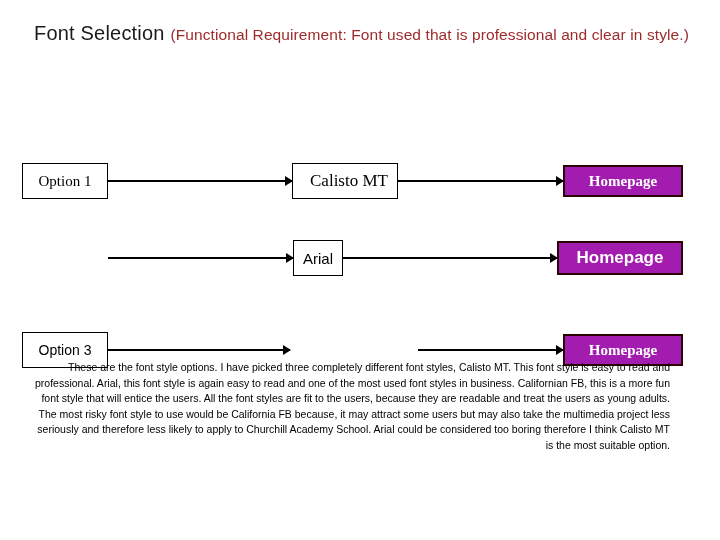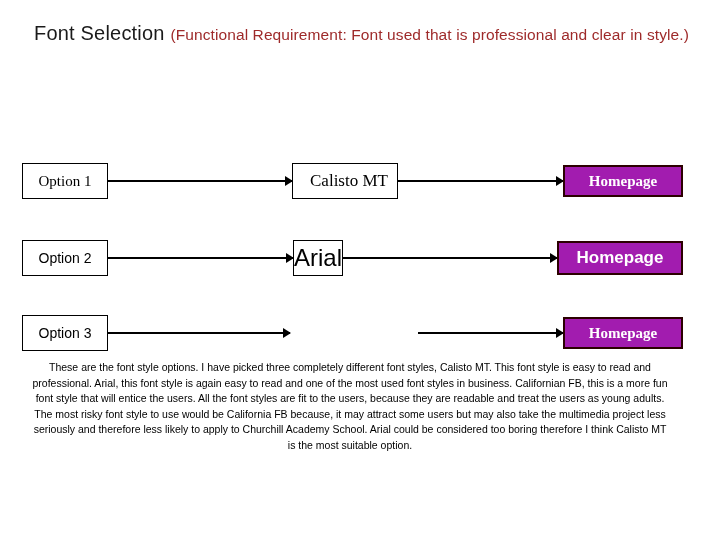--- a/index.html
+++ b/index.html
@@ -47,21 +47,21 @@
     pointer-events: none;
   }
   .row {
     position: absolute;
     left: 0;
     width: 720px;
     height: 44px;
   }
   .row1 { top: 159px; }
   .row2 { top: 236px; }
-  .row3 { top: 311px; }
+  .row3 { top: 328px; }
 
   .node {
     position: absolute;
     box-sizing: border-box;
     background: #ffffff;
     border: 1.6px solid #000000;
     display: flex;
     align-items: center;
     justify-content: center;
     color: #000000;
@@ -80,21 +80,21 @@
   .row2 .n-opt { font-family: "Liberation Sans", sans-serif; font-size: 14px; }
   .row3 .n-opt { font-family: "Liberation Sans", sans-serif; font-size: 14px; }
 
   
   .row1 .n-mid {
     left: 292px; width: 106px; height: 36px; top: 4px;
     font-family: "Liberation Serif", serif; font-size: 17px; padding-left: 8px;
   }
   .row2 .n-mid {
     left: 293px; width: 50px; height: 36px; top: 4px;
-    font-family: "Liberation Sans", sans-serif; font-size: 24px;
+    font-family: "Liberation Sans", sans-serif; font-size: 15px;
   }
   .row3 .n-mid {
     left: 290px; width: 128px; height: 36px; top: 4px;
     font-family: "Liberation Serif", serif; font-size: 17px;
   }
 
   
   .row1 .n-end {
     left: 563px; width: 120px; height: 32px; top: 6px;
     font-family: "Liberation Serif", serif; font-size: 15px; font-weight: bold;
@@ -135,21 +135,21 @@
   
   #body-text {
     position: absolute;
     left: 30px;
     top: 360px;
     width: 640px;
     font-family: "Liberation Sans", sans-serif;
     font-size: 10.5px;
     line-height: 15.6px;
     color: #000000;
-    text-align: center;
+    text-align: right;
   }
 </style>
 </head>
 <body>
 
 <div id="title-block">
   <span class="title-main">Font Selection </span><span class="title-sub">(Functional Requirement: Font used that is professional and clear in style.)</span>
 </div>
 
 <div id="flow">
@@ -160,21 +160,20 @@
         <span class="head"></span>
       </div>
     <div class="node n-mid">Calisto MT</div>
     <div class="conn c-b">
         <span class="head"></span>
       </div>
     <div class="node red n-end">Homepage</div>
   </div>
 
   <div class="row row2">
-    <div class="node n-opt">Option 2</div>
     <div class="conn c-a">
         <span class="head"></span>
       </div>
     <div class="node n-mid">Arial</div>
     <div class="conn c-b">
         <span class="head"></span>
       </div>
     <div class="node red n-end">Homepage</div>
   </div>
 

